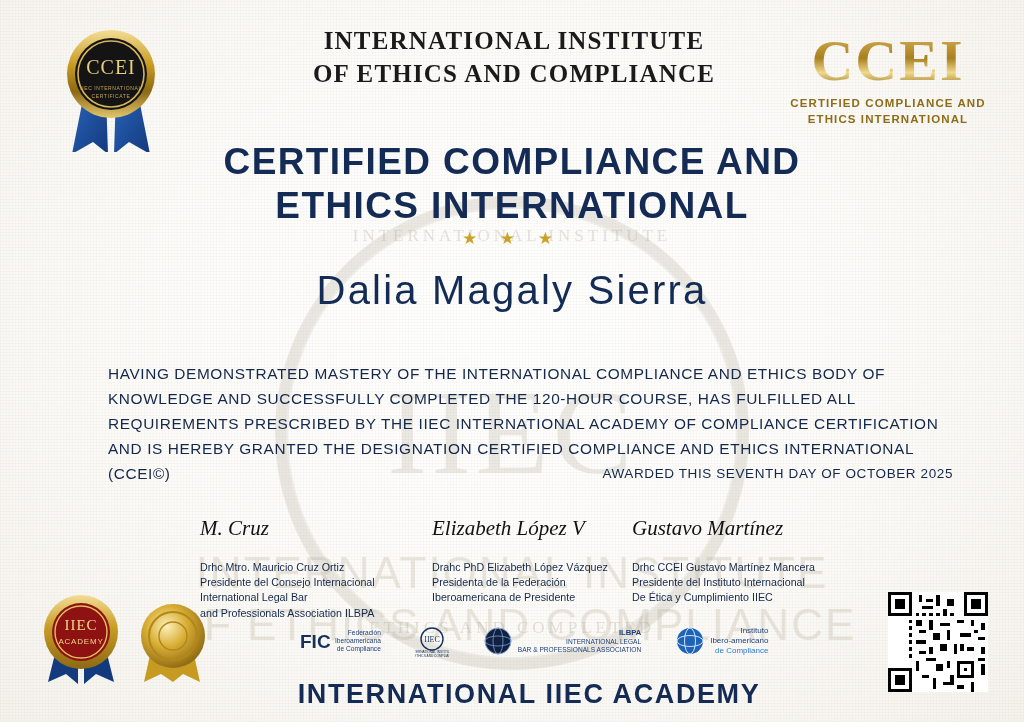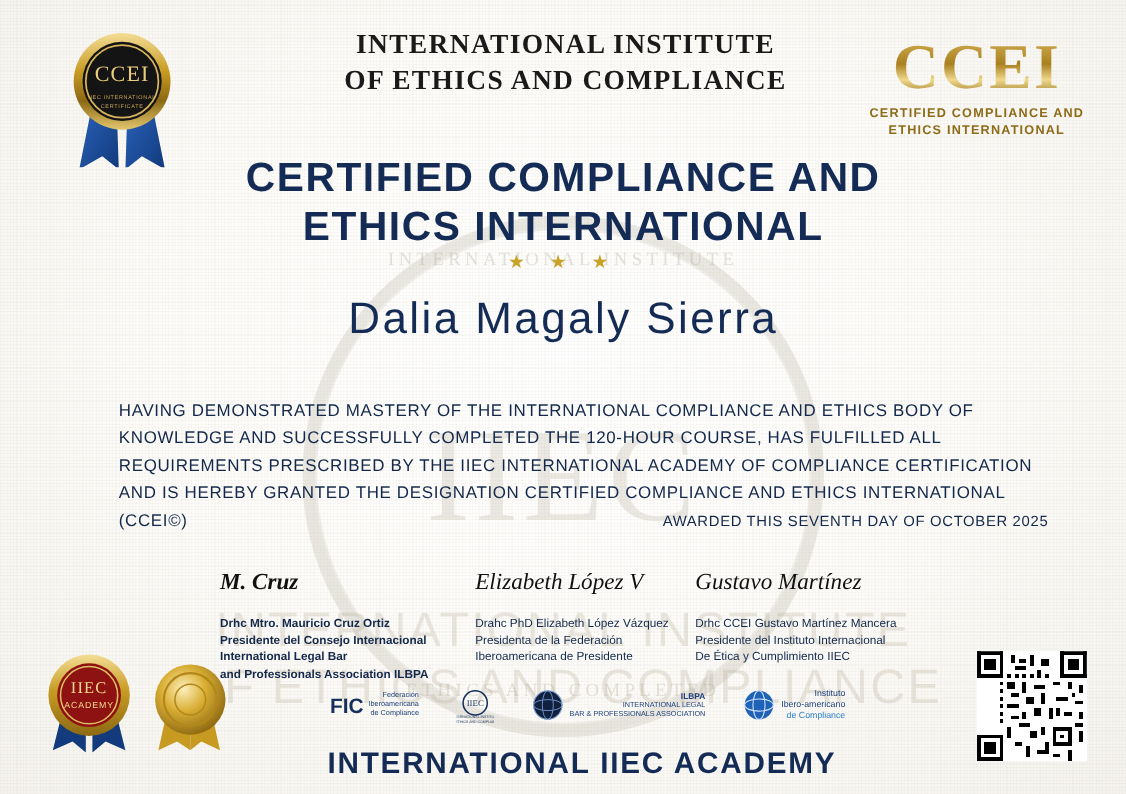--- a/index.html
+++ b/index.html
@@ -195,21 +195,21 @@
     font-size: 21px;
     color: #111;
     white-space: nowrap;
   }
   .sig-block .sig-lines {
     font-family: "Liberation Sans", sans-serif;
     font-size: 10.7px;
     line-height: 1.42;
     color: #14284b;
   }
-  #sig-1 { left: 200px; font-weight: bold; }
+  #sig-1 { left: 200px; }
   #sig-2 { left: 432px; }
   #sig-3 { left: 632px; }
 
   
   #iiec-academy-seal {
     position: absolute;
     left: 28px;
     top: 588px;
     width: 106px;
     height: 96px;

